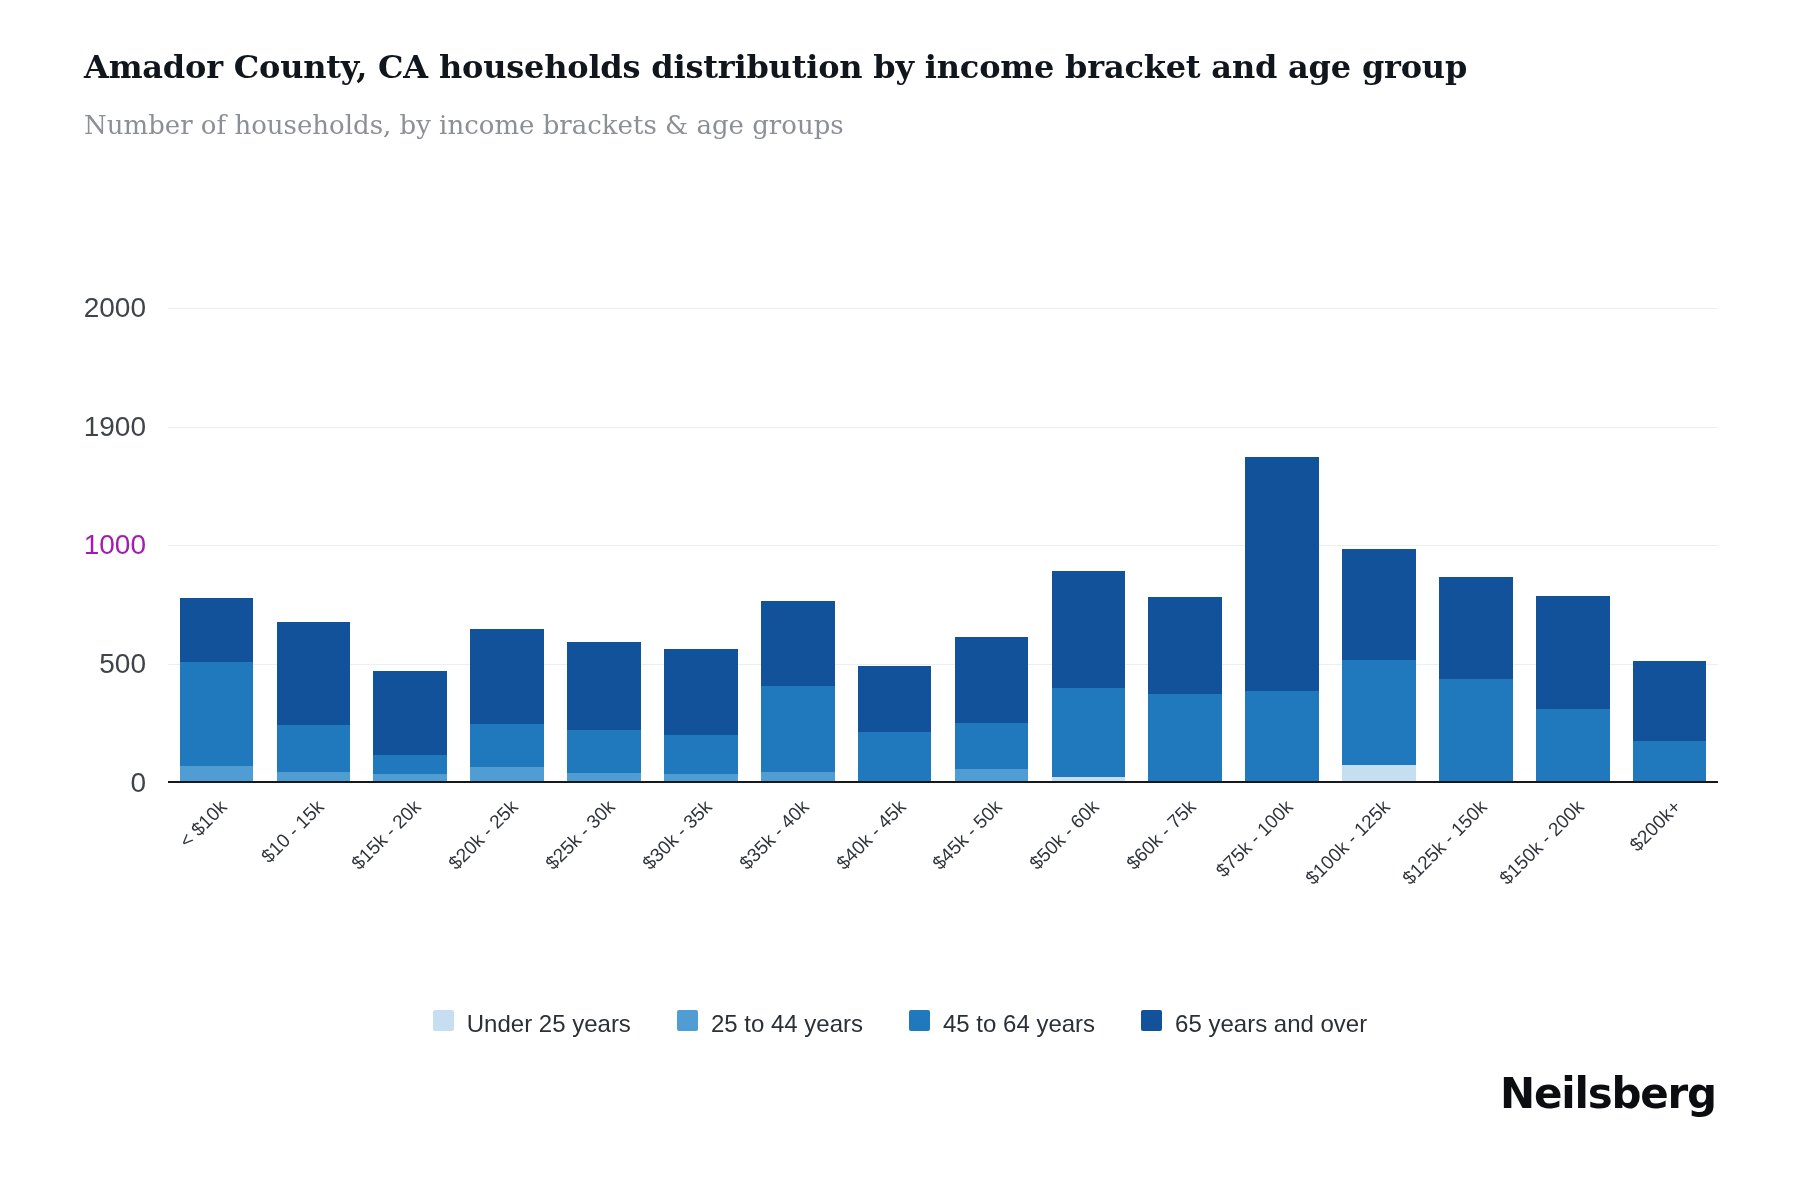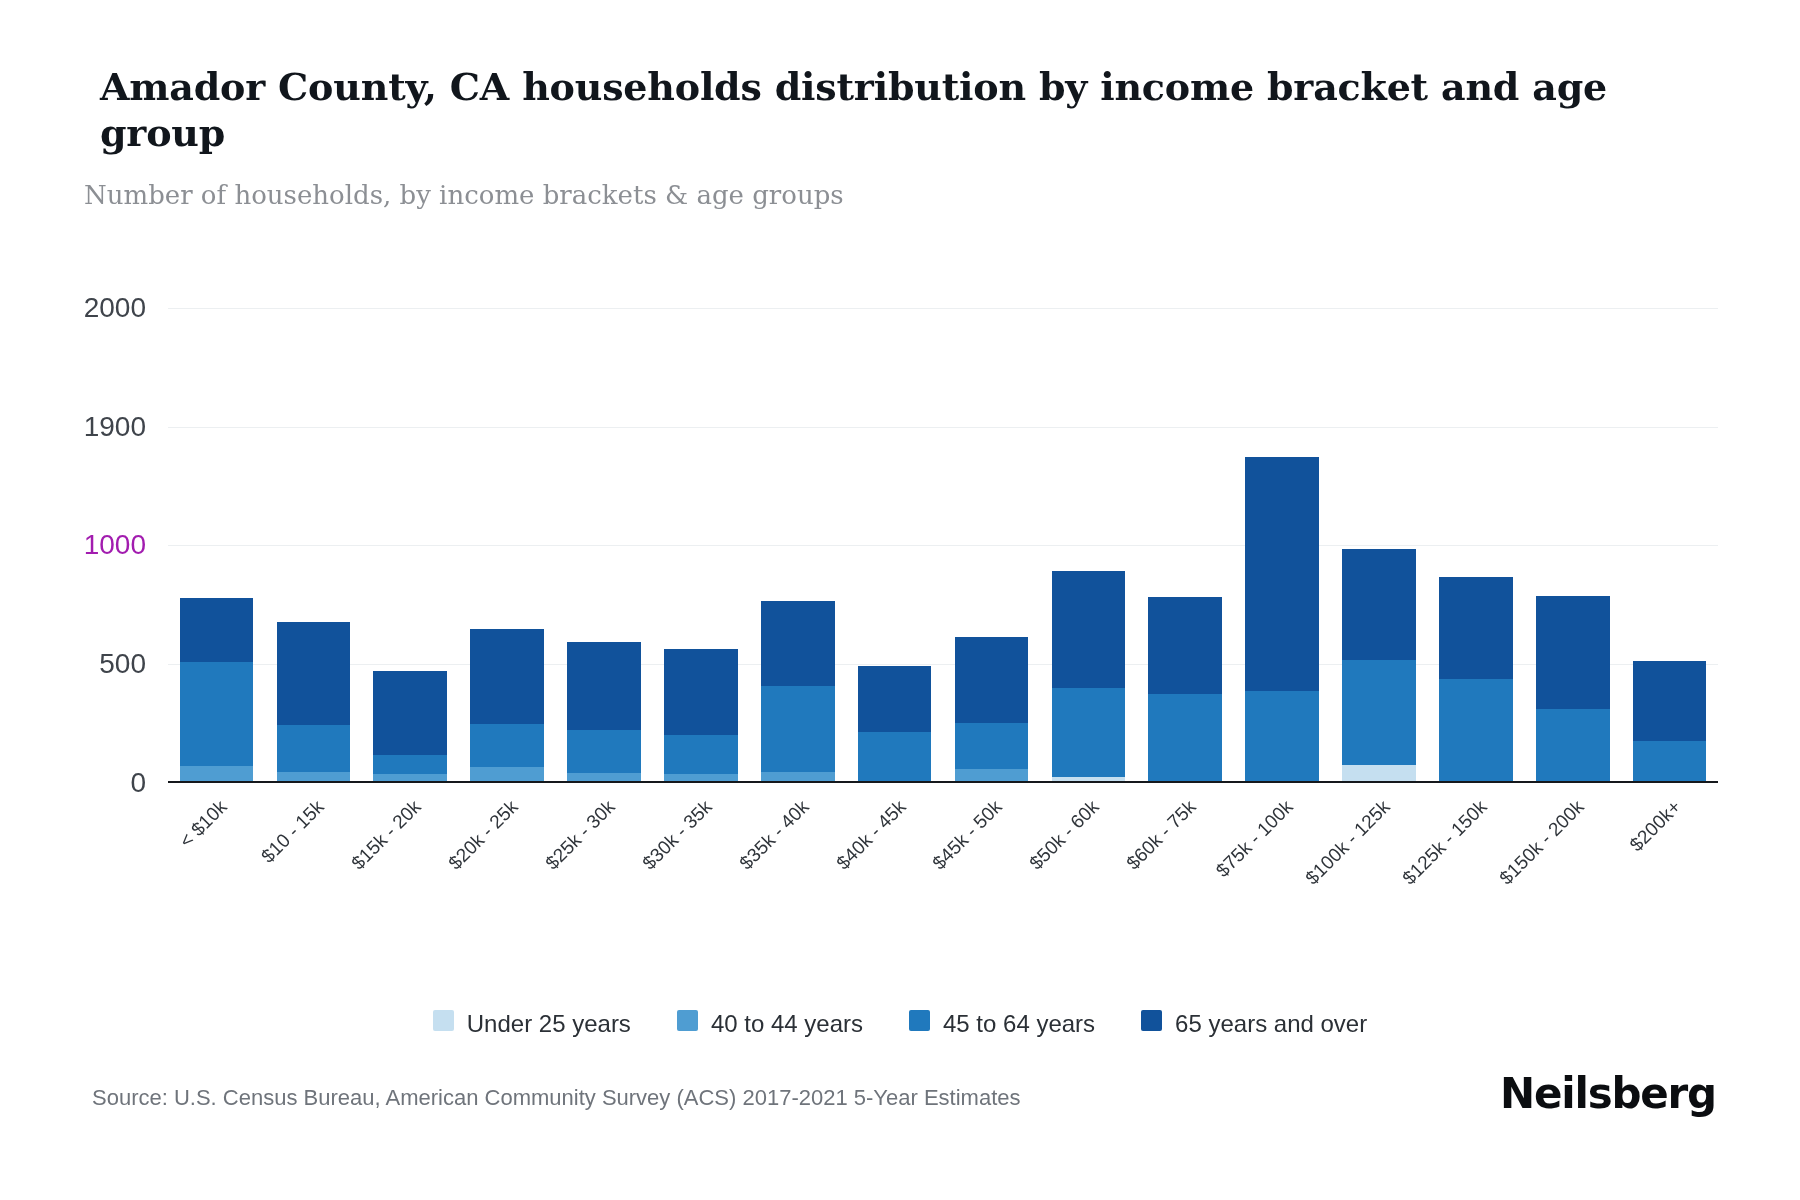--- a/index.html
+++ b/index.html
@@ -15,24 +15,24 @@
     position: relative;
     width: 1800px; height: 1200px;
     background: #ffffff;
   }
 
   
   #header { position: absolute; left: 84px; top: 48px; width: 1620px; }
   #chart-title {
     font-family: "DejaVu Serif", "Liberation Serif", serif;
     font-weight: 700;
-    font-size: 38px;
+    font-size: 32px;
     line-height: 1.22;
     color: #11161c;
-    margin: 16px;
+    margin: 0;
     letter-spacing: -0.2px;
     max-width: 1560px;
   }
   #chart-subtitle {
     font-family: "DejaVu Serif", "Liberation Serif", serif;
     font-weight: 400;
     font-size: 26px;
     line-height: 1.3;
     color: #8c8f94;
     margin: 22px 0 0 0;
@@ -352,30 +352,29 @@
       </div>
     </div>
 
   <div id="legend">
       <div class="legend-item">
         <span class="legend-swatch" style="background: rgb(197, 223, 240);"></span>
         <span class="legend-label">Under 25 years</span>
       </div>
       <div class="legend-item">
         <span class="legend-swatch" style="background: rgb(79, 157, 210);"></span>
-        <span class="legend-label">40 to 44 years</span>
+        <span class="legend-label">25 to 44 years</span>
       </div>
       <div class="legend-item">
         <span class="legend-swatch" style="background: rgb(32, 121, 189);"></span>
         <span class="legend-label">45 to 64 years</span>
       </div>
       <div class="legend-item">
         <span class="legend-swatch" style="background: rgb(17, 82, 155);"></span>
         <span class="legend-label">65 years and over</span>
       </div>
     </div>
 
   <div id="footer">
-    <div id="source-note">Source: U.S. Census Bureau, American Community Survey (ACS) 2017-2021 5-Year Estimates</div>
     <div id="brand">Neilsberg</div>
   </div>
 
 </div>
 
 </body></html>

